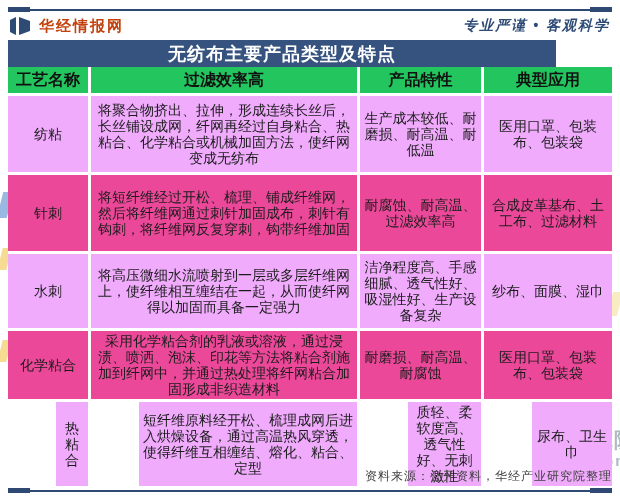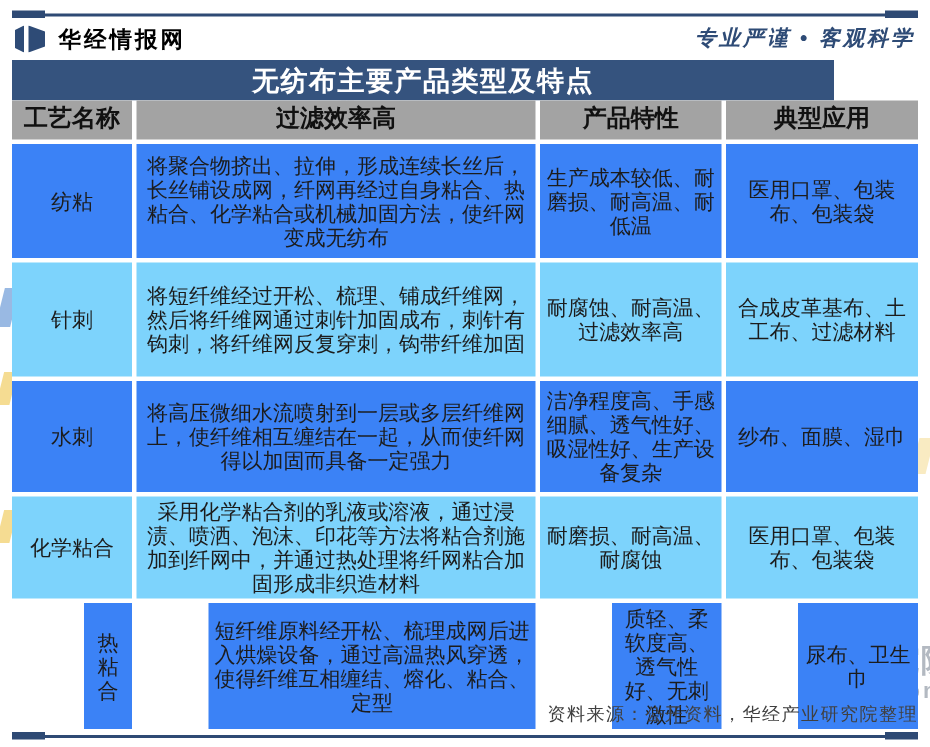--- a/index.html
+++ b/index.html
@@ -18,21 +18,21 @@
   .rule .cap.left{left:0;}
   .rule .cap.right{right:0;}
   .rule.top{top:7px;}
   .rule.bottom{bottom:5px;}
   
   .brandbar{
     position:absolute;top:14px;left:8px;width:604px;height:24px;
     display:flex;align-items:center;justify-content:space-between;
   }
   .brand-left{display:flex;align-items:center;gap:7px;}
-  .brand-name{color:#000000;font-size:15px;font-weight:bold;letter-spacing:2px;}
+  .brand-name{color:#c2410c;font-size:15px;font-weight:bold;letter-spacing:2px;}
   .slogan{color:#2e4b76;font-size:14px;font-weight:bold;letter-spacing:2px;padding-right:2px;font-style:italic;}
   
   .titlebar{
     position:absolute;top:40px;left:8px;width:548px;height:27px;
     background:#35537e;color:#ffffff;
     display:flex;align-items:center;justify-content:center;
     font-size:18px;font-weight:bold;letter-spacing:1px;
   }
   
   .table{
@@ -43,24 +43,24 @@
     background:#ffffff;
   }
   .cell{
     display:flex;align-items:center;justify-content:center;
     text-align:center;
     font-size:14px;line-height:16px;color:#1c1c1c;
     padding:2px 3px;box-sizing:border-box;
   }
   .cell.hdr{
     font-size:16px;font-weight:bold;color:#111;
-    min-height:26px;background:#a3a3a3;
+    min-height:26px;background:#22c55e;
   }
-  .r-odd{background:#3b82f6;}
-  .r-even{background:#7dd3fc;}
+  .r-odd{background:#f0abfc;}
+  .r-even{background:#ec4899;}
   .rh1{min-height:76px;}
   .rh2{min-height:76px;}
   .rh3{min-height:74px;}
   .rh4{min-height:60px;}
   .rh5{min-height:52px;margin-left:48px;}
   
   .sourcebar{
     position:absolute;left:4px;right:8px;bottom:12px;height:20px;
     display:flex;align-items:center;justify-content:flex-end;
     color:#404040;font-size:12px;letter-spacing:1px;

